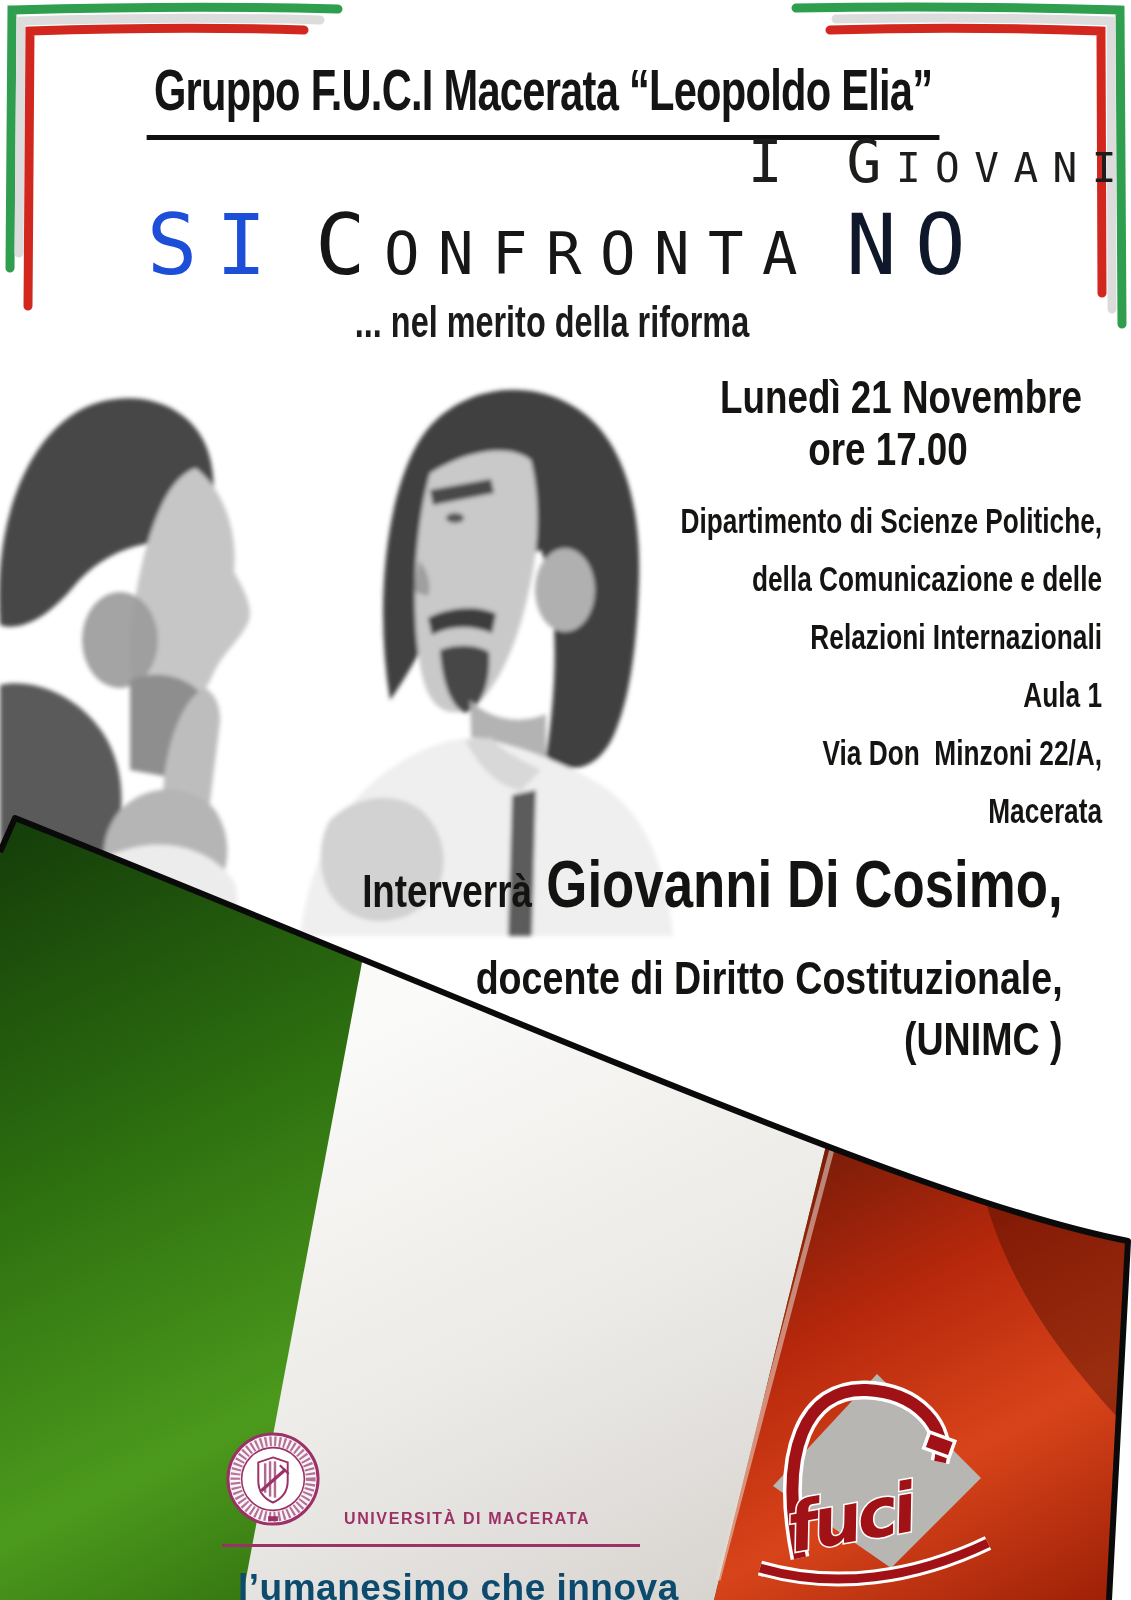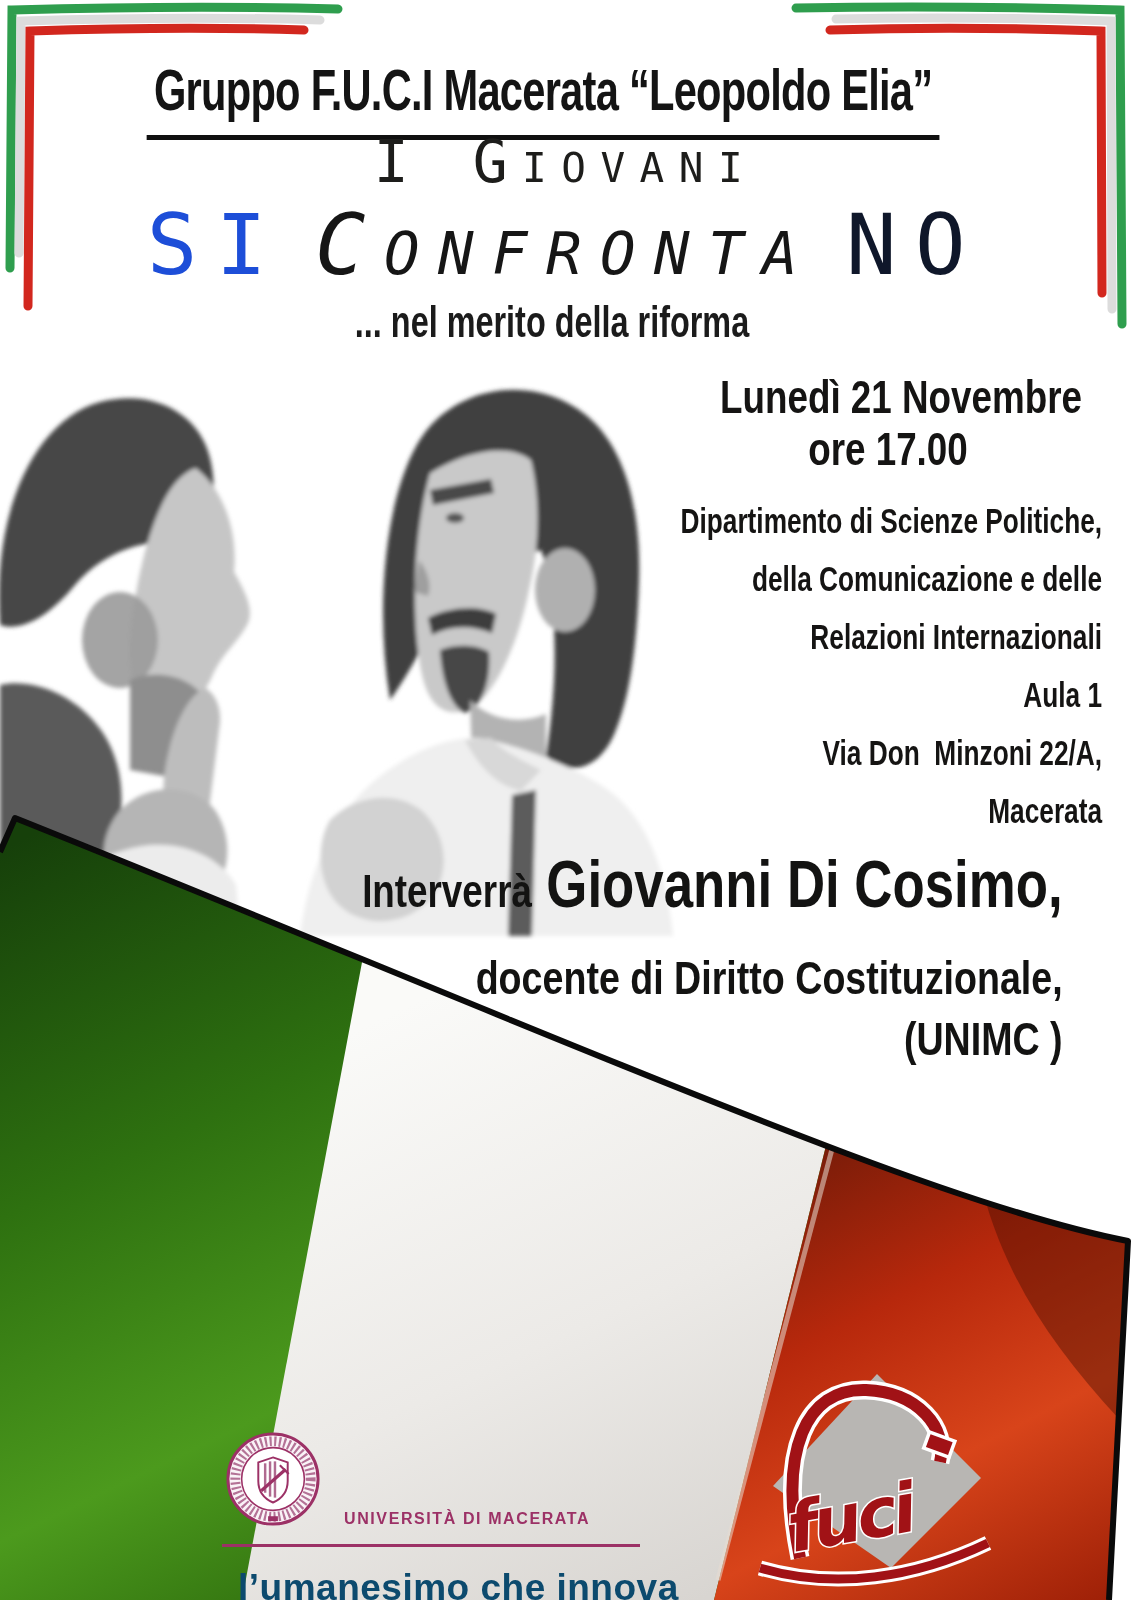--- a/index.html
+++ b/index.html
@@ -7,29 +7,29 @@
        font-family:"Liberation Sans",sans-serif;}
   .poster{position:relative;width:1131px;height:1600px;background:#fff;overflow:hidden;}
   .layer{position:absolute;left:0;top:0;}
 
   
   .title-wrap{position:absolute;left:0;top:34px;width:993px;text-align:left;z-index:6;margin-top:23px;}
   .title{display:inline-block;font-size:57px;font-weight:700;color:#141414;
          letter-spacing:-1px;transform:scaleX(.73);transform-origin:center top;
          border-bottom:5px solid #101010;padding:0 10px 12px 10px;white-space:nowrap;}
 
-  .igiovani{position:absolute;left:0;top:128px;width:1131px;text-align:center;z-index:6;
+  .igiovani{position:absolute;left:0;top:128px;width:1131px;text-align:right;z-index:6;
             font-family:"DejaVu Sans Mono",monospace;font-variant:small-caps;
             font-size:58px;letter-spacing:.25em;color:#1d1d1b;white-space:nowrap;}
 
   .headline{position:absolute;left:0;top:196px;width:1131px;text-align:center;z-index:6;
             font-family:"DejaVu Sans Mono",monospace;font-variant:small-caps;
             font-size:84px;letter-spacing:.22em;white-space:nowrap;}
   .headline .si{color:#1d4ed8;}
-  .headline .confronta{color:#161616;margin:0 30px;font-style:italic;}
+  .headline .confronta{color:#161616;margin:0 30px;}
   .headline .no{color:#0f172a;}
 
   .subline{position:absolute;left:0;top:296px;width:1104px;text-align:center;z-index:6;
            font-size:45px;font-weight:600;color:#1b1b1b;transform:scaleX(.72);
            transform-origin:center top;white-space:nowrap;}
 
   .event-datetime{position:absolute;left:678px;top:370px;width:420px;text-align:center;z-index:6;
                   transform:scaleX(.8);transform-origin:center top;color:#151413;}
   .event-datetime .date{font-size:46px;font-weight:700;line-height:54px;white-space:nowrap;}
   .event-datetime .time{font-size:46px;font-weight:700;line-height:50px;white-space:nowrap;}

